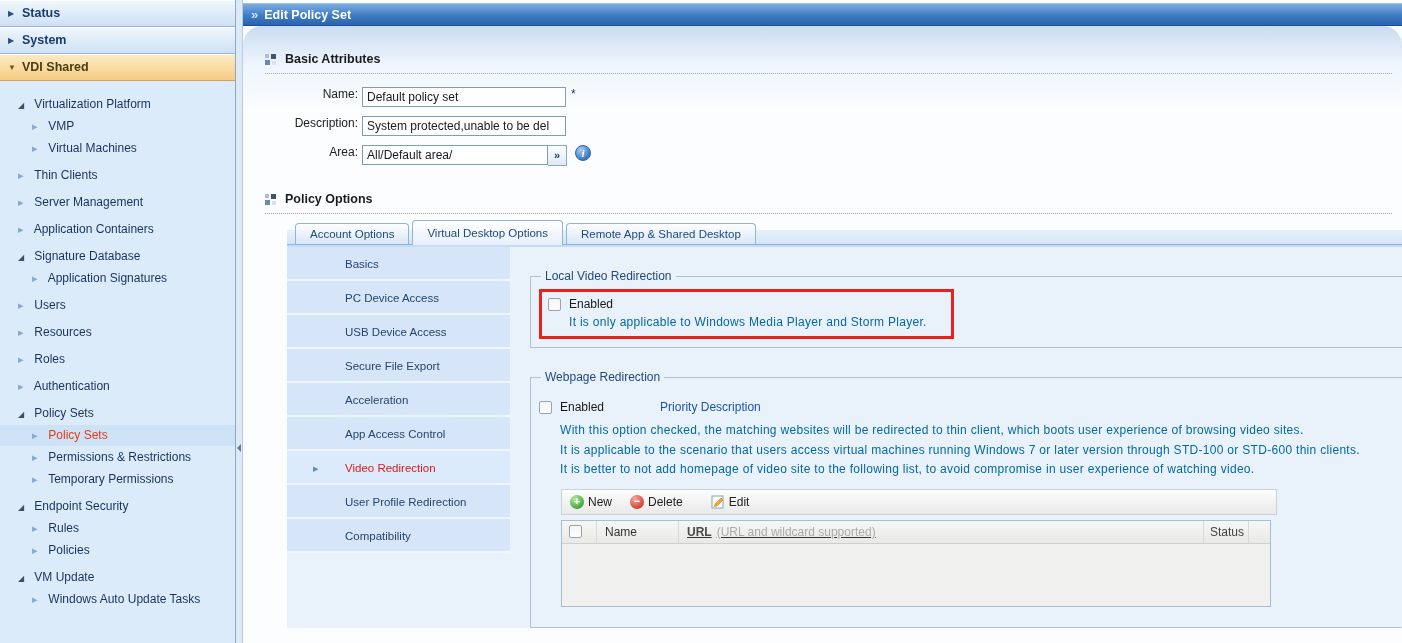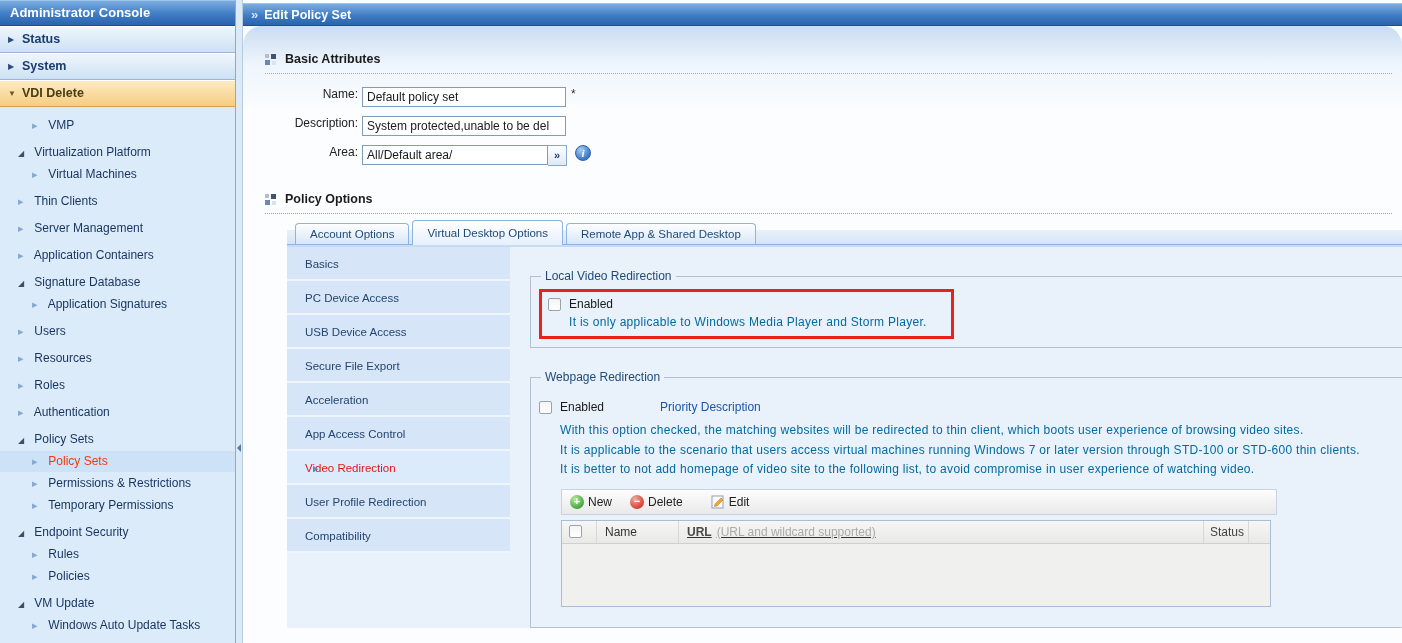--- a/index.html
+++ b/index.html
@@ -82,21 +82,21 @@
   .tab{height:21px;padding:0 14px;margin-right:3px;font-size:11.5px;color:#1f4a7a;
     line-height:20px;border:1px solid #8fb3e0;border-bottom:none;border-radius:4px 4px 0 0;
     background:linear-gradient(180deg,#fdfeff,#d8e7f7);cursor:pointer;white-space:nowrap;}
   .tab.active{height:25px;line-height:24px;margin-bottom:-1px;z-index:2;position:relative;
     background:linear-gradient(180deg,#ffffff,#e6effb);}
   .tab-panel{display:flex;background:var(--panel-blue);min-height:375px;
     border-top:2px solid #c7dcf3;}
 
   .nav-col{width:223px;flex-shrink:0;}
   .nav-item{position:relative;height:34px;line-height:34px;font-size:11.5px;color:#24466e;
-    background:var(--nav-blue);border-bottom:2px solid #eef5fc;padding-left:18px;cursor:pointer;
+    background:var(--nav-blue);border-bottom:2px solid #eef5fc;padding-left:58px;cursor:pointer;
     white-space:nowrap;}
   .nav-item .nav-arrow{display:none;position:absolute;left:26px;top:0;font-size:11px;color:#5d89c0;}
   .nav-item.selected{background:#dcebfb;color:#e01818;}
   .nav-item.selected .nav-arrow{display:inline;}
 
   .panel-content{flex:1;padding-left:20px;overflow:hidden;}
   fieldset{width:1200px;border:1px solid #b3c0d2;margin:0;padding:2px 0 8px 8px;}
   fieldset legend{font-size:12px;color:#1f4a7a;padding:0 4px;margin-left:2px;}
   .fs-local{margin-top:22px;}
   .fs-web{margin-top:22px;min-height:245px;padding-bottom:20px;}
@@ -135,48 +135,47 @@
   .gc-url b{font-weight:bold;color:#4a4a4a;margin-right:5px;}
   .gc-url .u-hint{color:#ababab;}
   .grid-body{height:62px;background:#f0f0ee;}
 </style>
 </head>
 <body>
 
 <div class="app">
 
   <div class="sidebar">
-    <div class="side-header">Administrator Console</div>
     <div>
 
         <div class="acc collapsed">
           <span class="acc-arrow"></span>
           <span>Status</span>
         </div>
 
         <div class="acc collapsed">
           <span class="acc-arrow"></span>
           <span>System</span>
         </div>
 
         <div class="acc expanded">
           <span class="acc-arrow"></span>
-          <span>VDI Delete</span>
+          <span>VDI Shared</span>
         </div>
       </div>
     <div class="tree">
 
+        <div class="tree-item lv1 expanded">
+          <span class="tree-arrow"></span>
+          <span>Virtualization Platform</span>
+        </div>
+
         <div class="tree-item lv2">
           <span class="tree-arrow"></span>
           <span>VMP</span>
-        </div>
-
-        <div class="tree-item lv1 expanded">
-          <span class="tree-arrow"></span>
-          <span>Virtualization Platform</span>
         </div>
 
         <div class="tree-item lv2">
           <span class="tree-arrow"></span>
           <span>Virtual Machines</span>
         </div>
 
         <div class="tree-item lv1">
           <span class="tree-arrow"></span>
           <span>Thin Clients</span>

